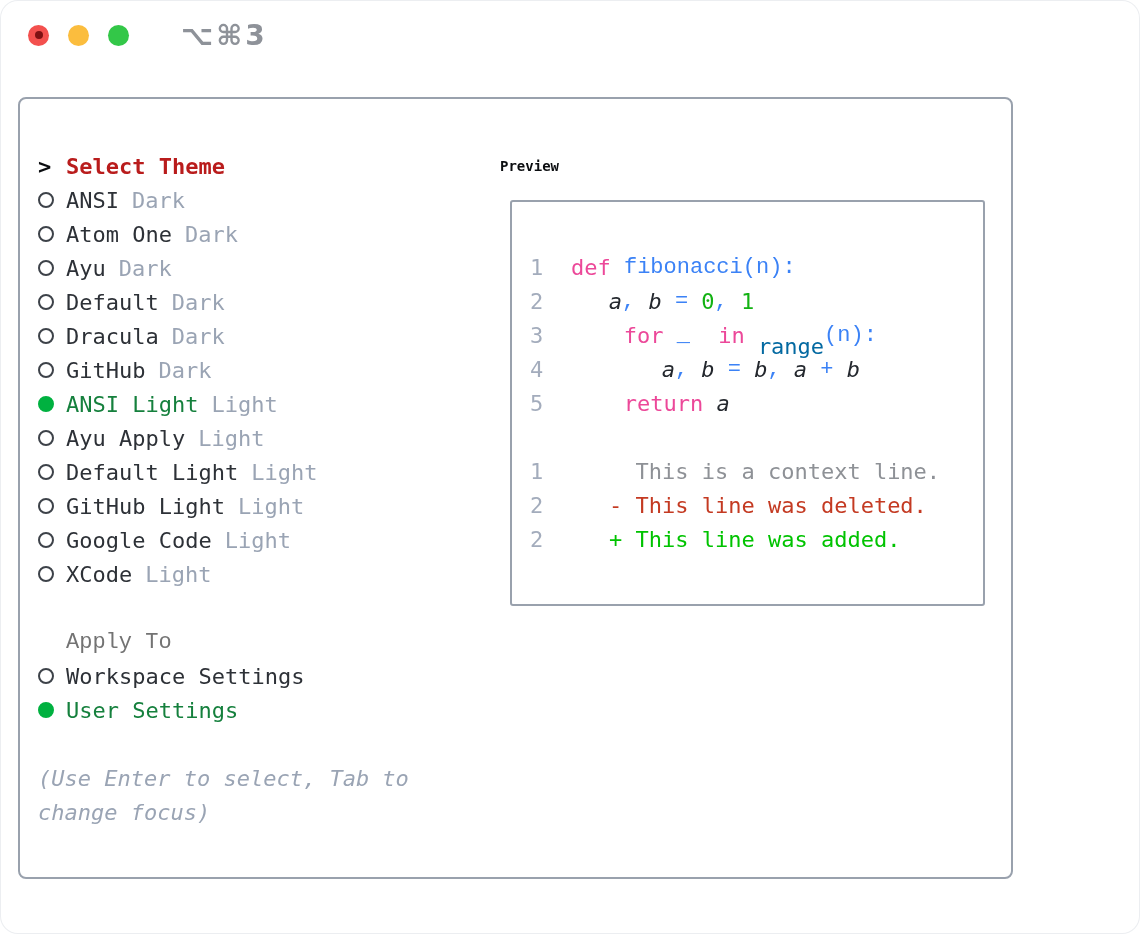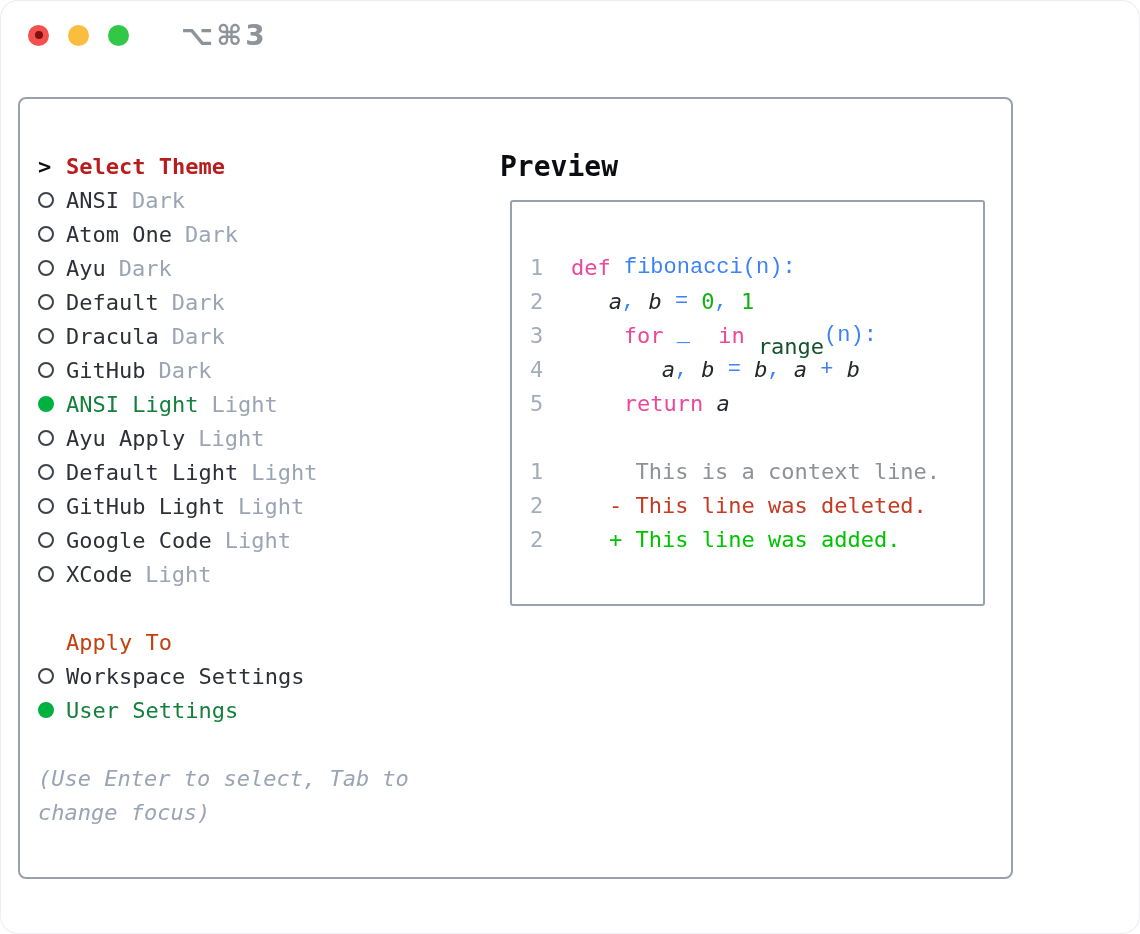--- a/index.html
+++ b/index.html
@@ -25,33 +25,33 @@
   .row{height:34px;display:flex;align-items:center;font-size:22px;color:#2d3137;white-space:pre;}
   .bullet-col{width:28px;flex:0 0 28px;display:flex;align-items:center;}
   .prefix{font-weight:bold;color:#0b0d10;}
   .header-text{font-weight:bold;color:#b91c1c;}
   .radio{width:16px;height:16px;box-sizing:border-box;border:2.5px solid #3d4249;border-radius:50%;}
   .radio.sel{background:#00b140;border-color:#00b140;}
   .opt-name{color:#2d3137;}
   .opt-name.sel-text{color:#15803d;text-align:center;}
   .opt-variant{color:#9aa4b4;margin-left:13px;}
   .gap{height:34px;}
-  .apply-header-text{color:#c2410c;}
+  .apply-header-text{color:#737373;font-family:Liberation Mono, monospace;}
   .hint .row{color:#9aa4b4;font-style:italic;}
 
   
   .preview-label{position:absolute;left:500px;top:149px;height:34px;display:flex;align-items:center;
-                 font-size:28px;font-weight:bold;color:#0b0d10;}
+                 font-size:14px;font-weight:bold;color:#0b0d10;}
   .preview-box{position:absolute;left:510px;top:200px;width:475px;height:406px;box-sizing:border-box;
                border:2px solid #99a1ad;border-radius:3px;background:#ffffff;padding:48px 0 0 18px;overflow:hidden;}
   .crow{height:34px;display:flex;align-items:center;font-size:22px;white-space:pre;}
   .ln{color:#a3acbc;width:26px;flex:0 0 26px;}
   .tk-pl{color:#3b82f6;font-family:Liberation Mono, monospace;}
   .tk-kw{color:#ec4899;margin-left:15px;}
-  .tk-bi{color:#14532d;margin-top:22px;}
+  .tk-bi{color:#0369a1;margin-top:22px;}
   .tk-num{color:#13b213;}
   .tk-var{color:#24282e;font-style:italic;}
   .d-context{color:#8e9196;}
   .d-deleted{color:#c43a22;}
   .d-added{color:#00c300;}
 </style>
 </head>
 <body>
 
 <div class="window">

